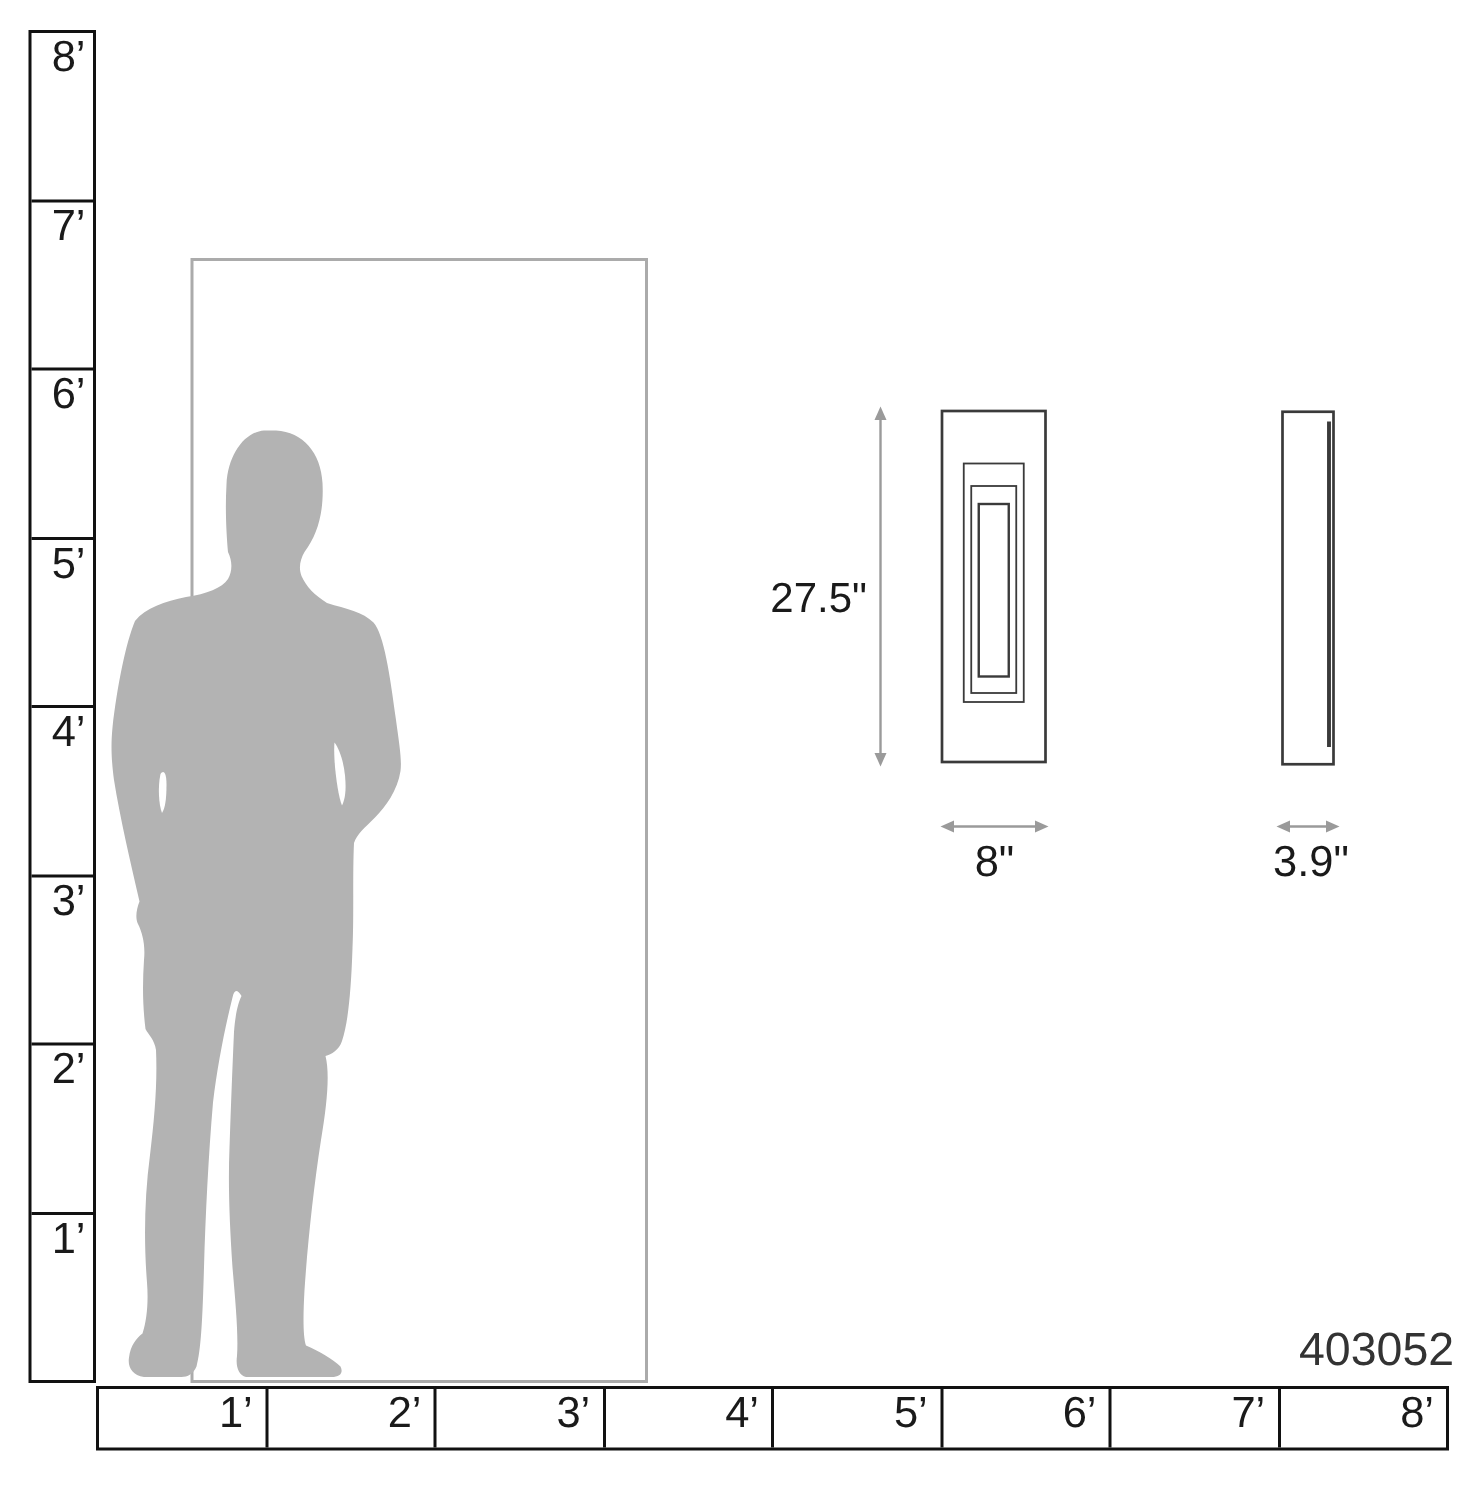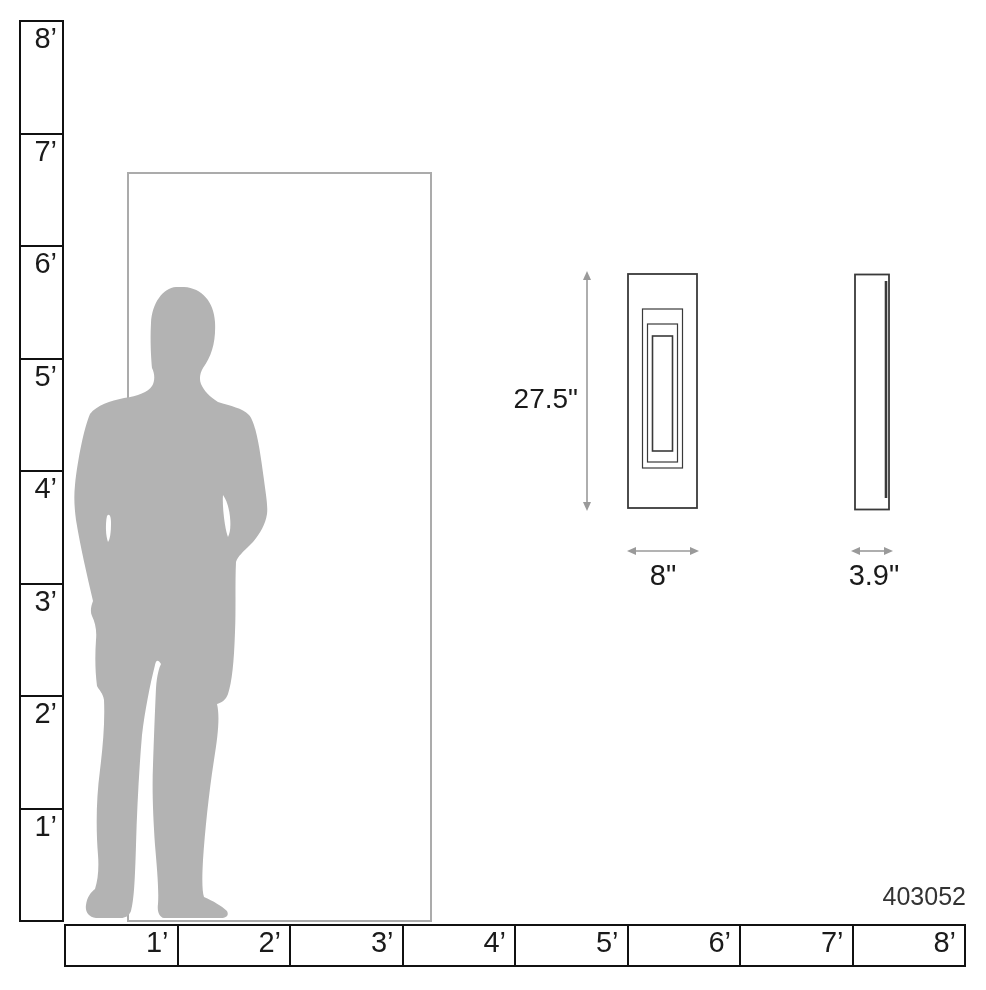--- a/index.html
+++ b/index.html
@@ -47,21 +47,21 @@
   
   .dim{
     font-size:28px;color:#1a1a1a;line-height:1.1;
   }
   #dim-height{left:498px;top:384px;width:80px;text-align:right;}
   #dim-width{left:628px;top:560px;width:70px;text-align:center;font-size:29px;}
   #dim-depth{left:838px;top:560px;width:72px;text-align:center;font-size:29px;}
 
   #product-number{
     left:866px;top:882px;width:100px;text-align:right;
-    font-size:25px;color:#333;
+    font-size:31px;color:#333;
   }
 </style>
 </head>
 <body>
 
 <div id="vruler" class="abs">
   <div class="vcell">
       <span>8’</span>
     </div>
   <div class="vcell">

